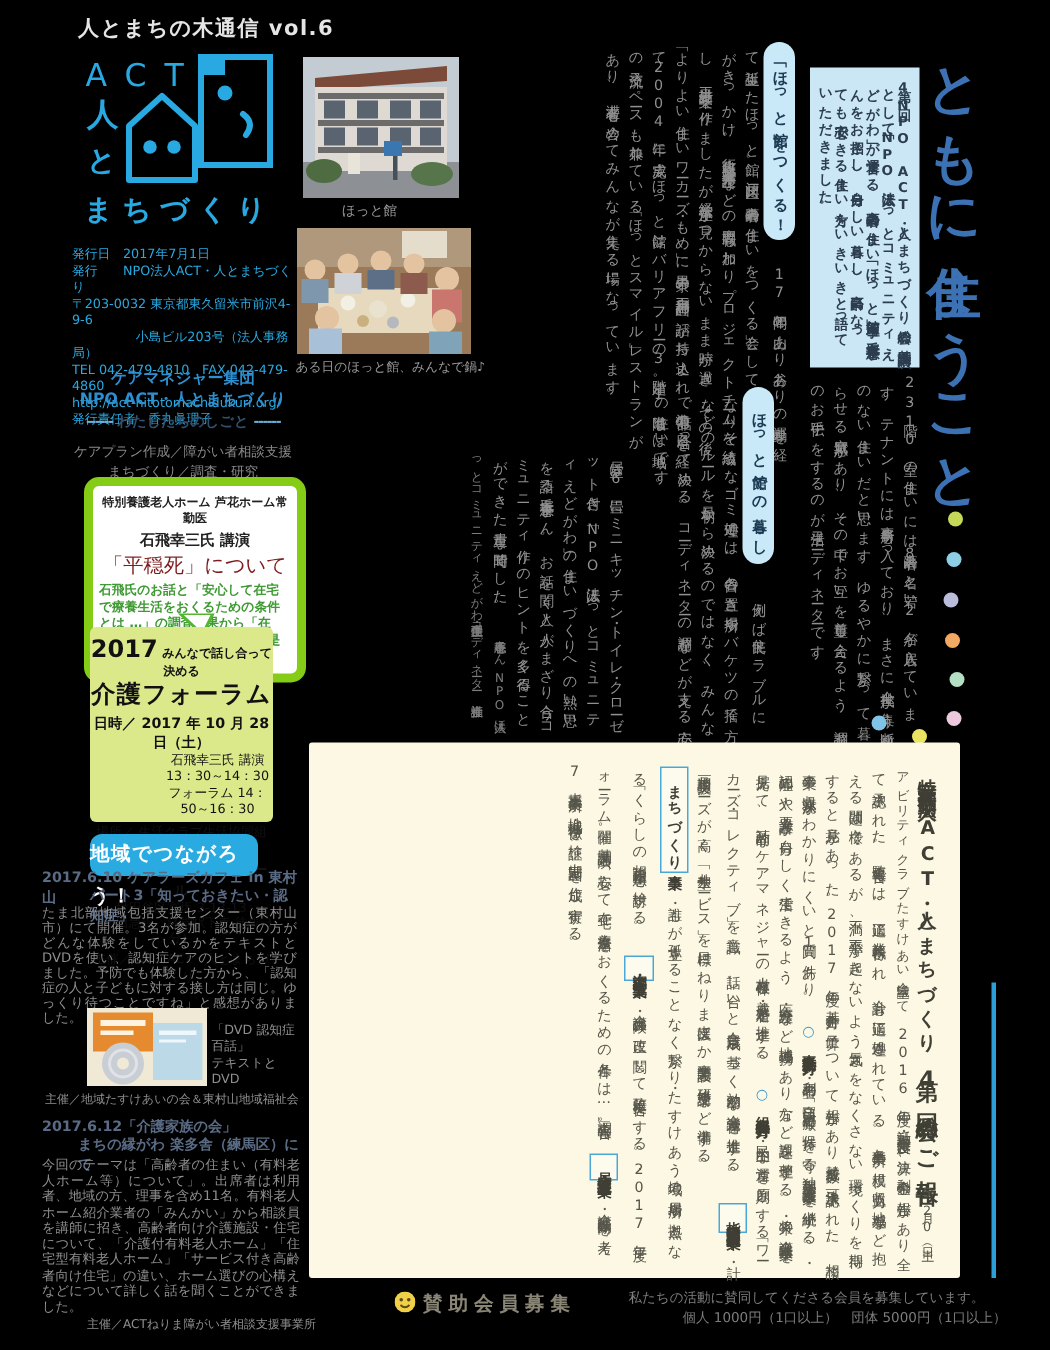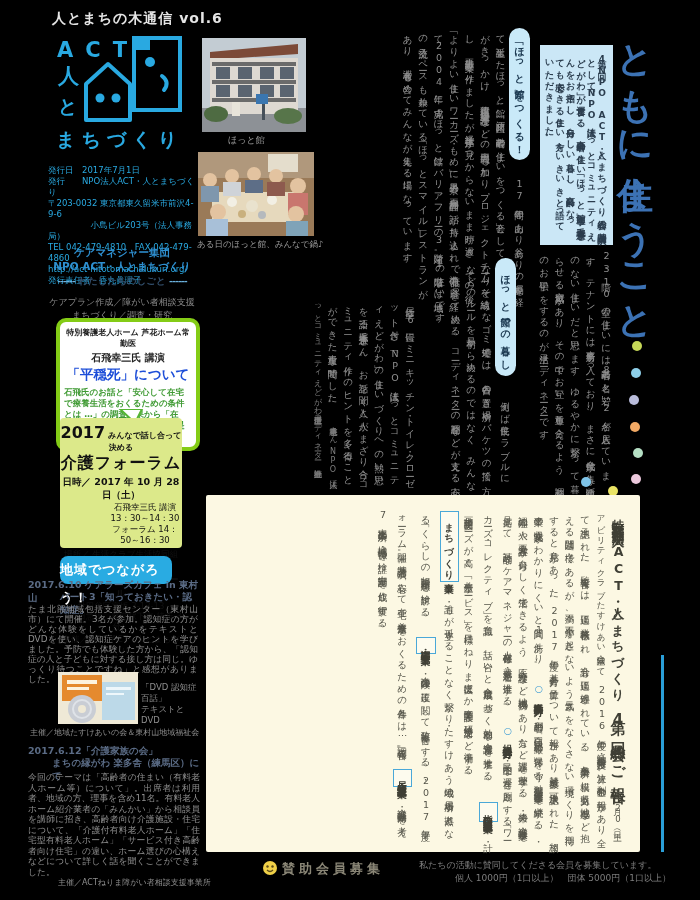--- a/index.html
+++ b/index.html
@@ -2,34 +2,34 @@
 <html><head>
 <meta charset="utf-8">
 <style>
   html,body{margin:0;padding:0;background:#000;}
   #page{position:relative;width:700px;height:900px;background:#000;overflow:hidden;
         font-family:"DejaVu Sans","Liberation Sans",sans-serif;}
   .abs{position:absolute;}
   .v{writing-mode:vertical-rl;text-orientation:upright;}
   
   .masthead{left:52px;top:10px;font-size:14px;font-weight:bold;color:#e5e5e5;letter-spacing:1px;}
-  .logo-letters{left:57px;top:38px;font-size:21px;font-weight:bold;color:#29a9e1;letter-spacing:12px;}
+  .logo-letters{left:57px;top:38px;font-size:21px;font-weight:normal;color:#29a9e1;letter-spacing:12px;}
   .logo-hito{left:58px;top:62px;font-size:21px;font-weight:bold;color:#29a9e1;}
   .logo-to{left:58px;top:94px;font-size:19px;font-weight:bold;color:#29a9e1;}
   .logo-machi{left:56px;top:127px;font-size:19px;font-weight:bold;color:#29a9e1;letter-spacing:6px;}
   .pubinfo{left:48px;top:165px;width:150px;font-size:8.5px;line-height:11px;color:#29a9e1;}
   .org-block{left:48px;top:245px;width:148px;text-align:center;color:#2e8fd0;font-weight:bold;font-size:10.5px;line-height:14px;}
   .shigoto{left:48px;top:275px;width:148px;text-align:center;font-size:9.5px;font-weight:bold;color:#33506e;}
   .shigoto .dash{color:#6ab0dc;letter-spacing:-1px;}
   .services{left:48px;top:296px;width:148px;text-align:center;font-size:9px;line-height:13px;color:#8a8a8a;}
   
-  .lec{left:56px;top:318px;width:128px;background:#fff;border:4px solid #84cc16;border-radius:10px;padding:5px 4px;text-align:center;}
+  .lec{left:56px;top:318px;width:128px;background:#fff;border:6px solid #84cc16;border-radius:10px;padding:5px 4px;text-align:center;}
   .lec .l1{font-size:8px;font-weight:bold;color:#222;}
   .lec .l2{font-size:10px;font-weight:bold;color:#222;margin-top:2px;}
-  .lec .l3{font-size:13.5px;font-weight:bold;color:#1d4ed8;margin-top:1px;}
+  .lec .l3{font-size:13.5px;font-weight:normal;color:#7f1d1d;margin-top:1px;}
   .lec .body{font-size:8.5px;font-weight:bold;color:#3f9a33;text-align:left;line-height:11px;margin-top:3px;}
   
   .forum{left:60px;top:418px;width:122px;height:130px;background:#dce98a;border-radius:4px;color:#111;text-align:center;}
   .forum .r1{margin-top:5px;font-size:8px;font-weight:bold;}
   .forum .r1 b{font-size:16px;margin-right:3px;}
   .forum .r2{font-size:16px;font-weight:bold;letter-spacing:1px;}
   .forum .r3{font-size:9.5px;font-weight:bold;margin-top:2px;}
   .forum .r4{font-size:8.5px;line-height:11px;margin-left:48px;}
   .forum .r5{font-size:8.5px;margin-top:3px;}
   .forum .r6{font-size:10.5px;font-weight:bold;}

